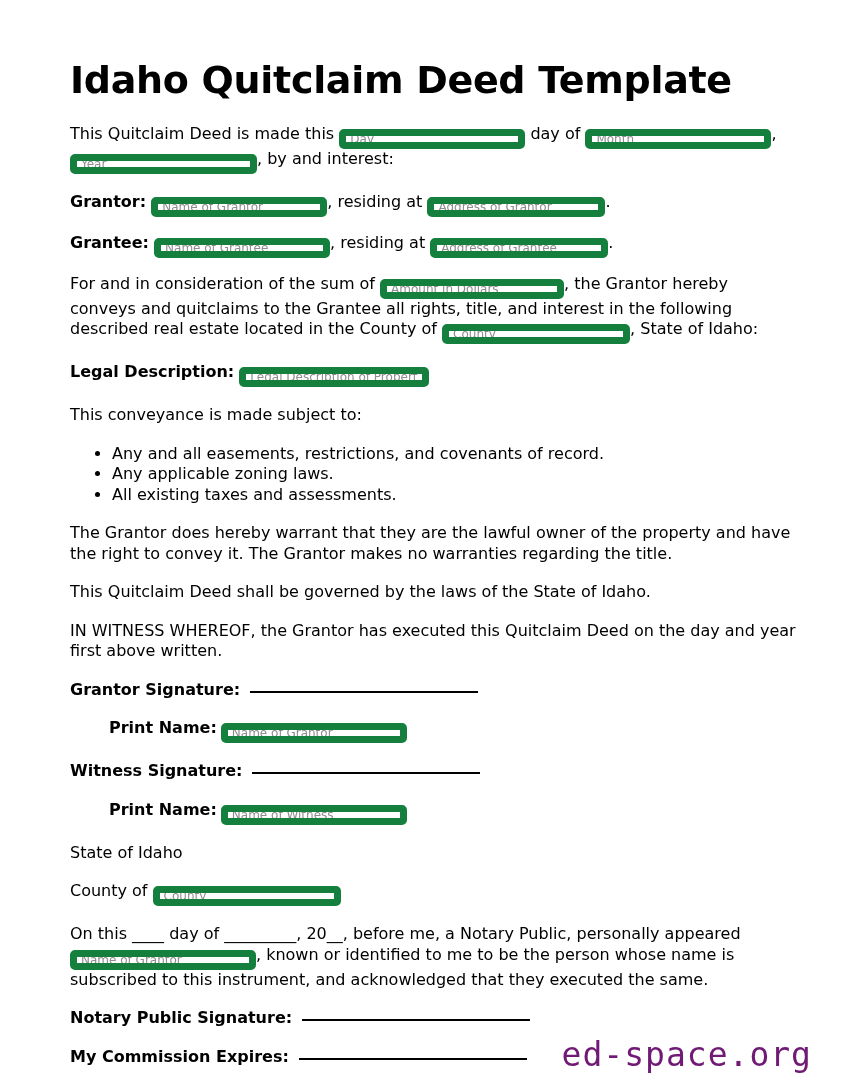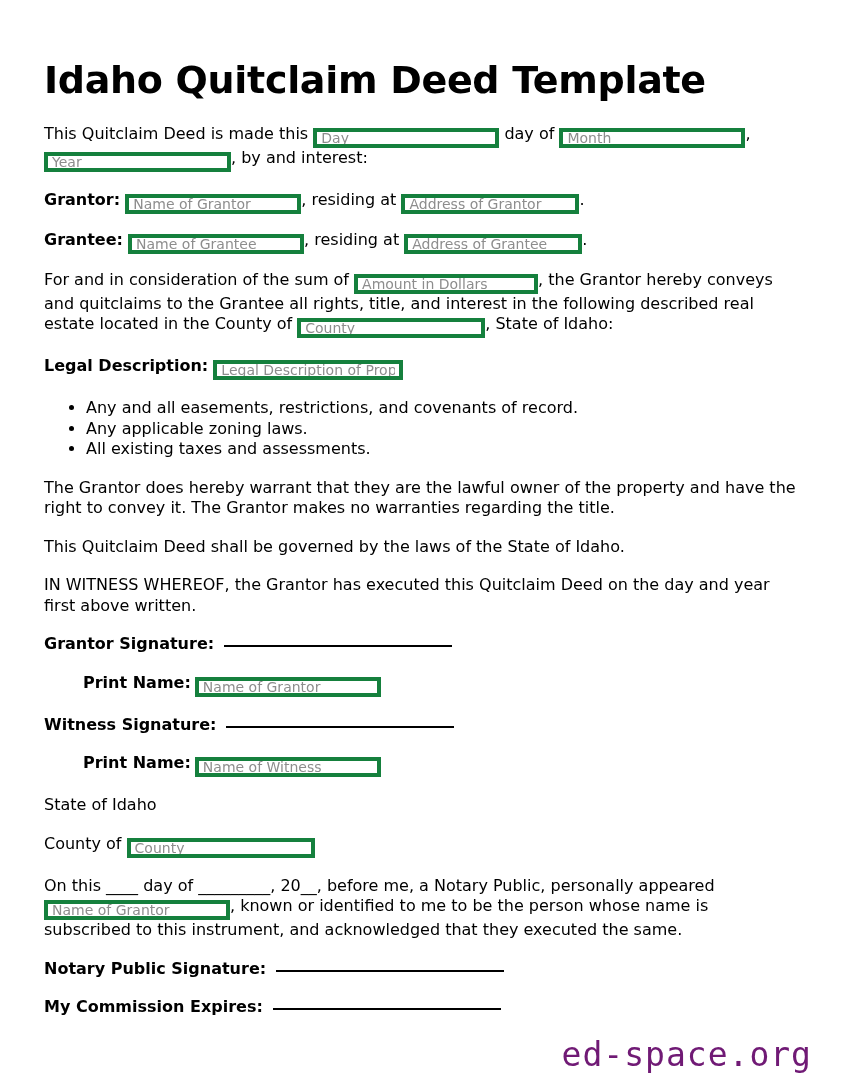--- a/index.html
+++ b/index.html
@@ -9,21 +9,21 @@
   }
   body {
     width: 844px;
     height: 1092px;
     font-family: "DejaVu Sans", "Liberation Sans", sans-serif;
     color: #000000;
     position: relative;
     overflow: hidden;
   }
   .page {
-    padding: 46px 46px 0 44px;
+    padding: 46px 46px 0 70px;
     box-sizing: border-box;
     width: 842px;
   }
   h1.doc-title {
     font-size: 38px;
     font-weight: bold;
     margin: 14px 0 22px 0;
     letter-spacing: -0.3px;
     line-height: 1.1;
   }
@@ -34,24 +34,24 @@
     max-width: 752px;
   }
   p.tight {
     margin-bottom: 16px;
   }
   .bold {
     font-weight: bold;
   }
   input.field {
     font-family: "DejaVu Sans", "Liberation Sans", sans-serif;
-    font-size: 14px;
+    font-size: 12px;
     color: #000000;
-    border: 4px solid #15803d;
-    border-radius: 0;
+    border: 7px solid #15803d;
+    border-radius: 5px;
     background: #ffffff;
     padding: 1px 4px;
     height: 20px;
     box-sizing: border-box;
     vertical-align: -4px;
     outline: none;
   }
   input.field::placeholder {
     color: #8d8d8d;
     opacity: 1;
@@ -155,20 +155,21 @@
     <span>For and in consideration of the sum of</span>
     <input class="field w-amount" type="text" placeholder="Amount in Dollars" style=""><span>, the Grantor hereby conveys and quitclaims to the Grantee all rights, title, and interest in the following described real estate located in the County of</span>
     <input class="field w-county" type="text" placeholder="County" style=""><span>, State of Idaho:</span>
   </p>
 
   <p class="para">
     <span class="bold">Legal Description:</span>
     <input class="field w-legal" type="text" placeholder="Legal Description of Property" style="">
   </p>
 
+  <p class="para">This conveyance is made subject to:</p>
 
   <ul class="subject-list">
     <li>Any and all easements, restrictions, and covenants of record.</li>
     <li>Any applicable zoning laws.</li>
     <li>All existing taxes and assessments.</li>
   </ul>
 
   <p class="para">The Grantor does hereby warrant that they are the lawful owner of the property and have the right to convey it. The Grantor makes no warranties regarding the title.</p>
 
   <p class="para">This Quitclaim Deed shall be governed by the laws of the State of Idaho.</p>

